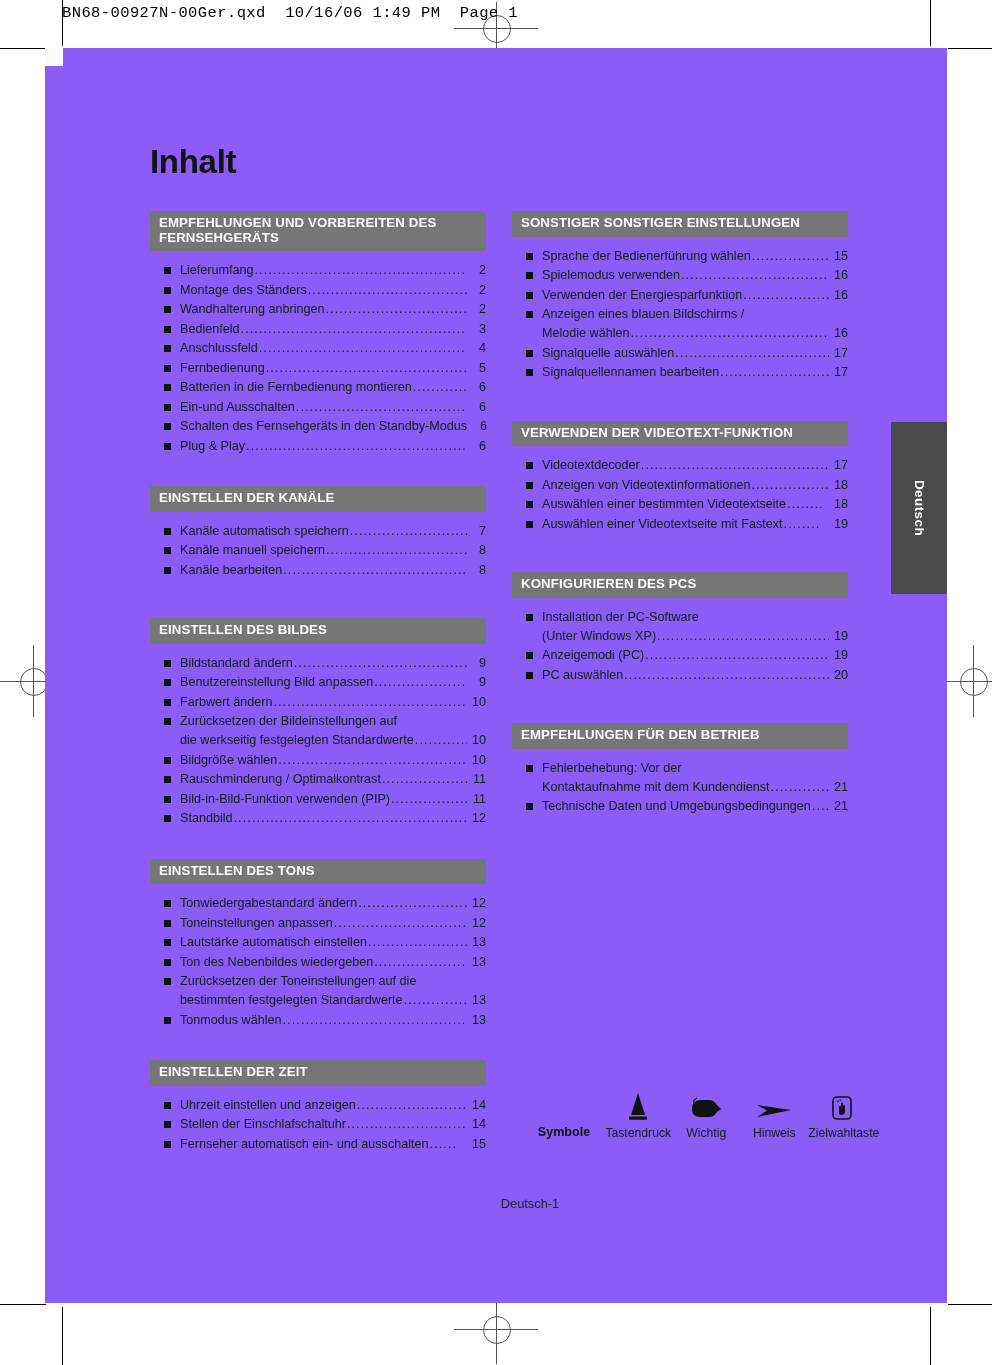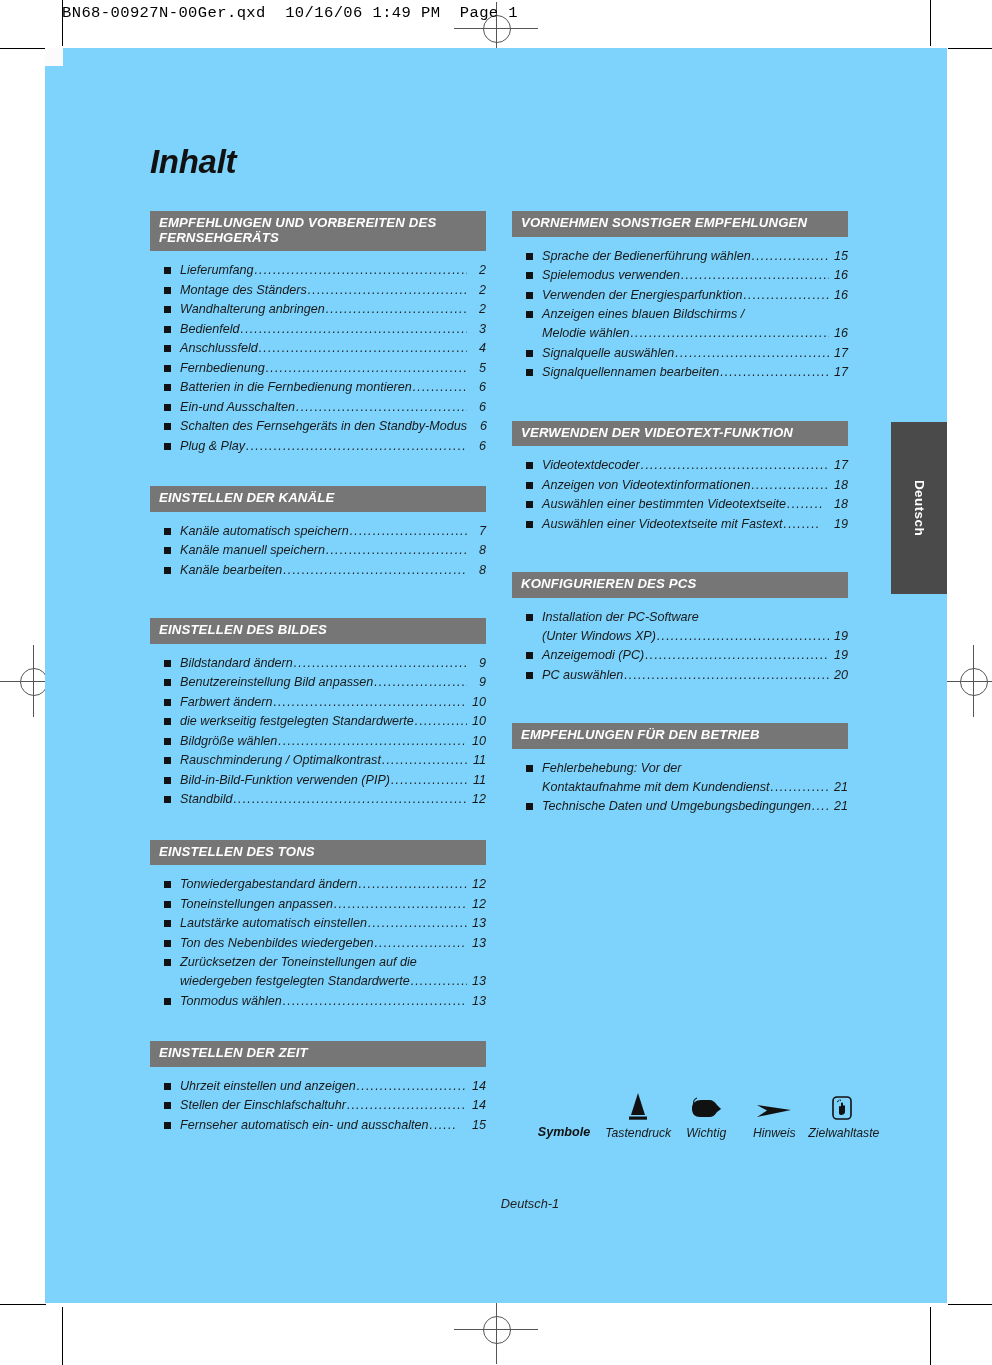--- a/index.html
+++ b/index.html
@@ -62,23 +62,22 @@
     background: transparent;
   }
 
   
   .page-sheet {
     position: absolute;
     left: 45px;
     top: 48px;
     width: 902px;
     height: 1255px;
-    background: #7dd3fc;
+    background: #8b5cf6;
     z-index: 10;
-    font-style: italic;
   }
 
   
   .sheet-notch {
     position: absolute;
     left: 45px;
     top: 48px;
     width: 18px;
     height: 18px;
     background: #fbfbfb;
@@ -461,20 +460,25 @@
               <span class="toc-line">
                 <span class="toc-label">Farbwert ändern</span>
                 <span class="toc-dots">..................................................................................</span>
                 <span class="toc-page">10</span>
               </span>
             </span>
           </li>
           <li class="toc-item">
             <span class="toc-bullet"></span>
             <span class="toc-rows">
+              <span class="toc-line no-dots">
+                <span class="toc-label">Zurücksetzen der Bildeinstellungen auf</span>
+                <span class="toc-dots">....</span>
+                <span class="toc-page">.</span>
+              </span>
               <span class="toc-line">
                 <span class="toc-label">die werkseitig festgelegten Standardwerte</span>
                 <span class="toc-dots">..................................................................................</span>
                 <span class="toc-page">10</span>
               </span>
             </span>
           </li>
           <li class="toc-item">
             <span class="toc-bullet"></span>
             <span class="toc-rows">
@@ -565,21 +569,21 @@
           </li>
           <li class="toc-item">
             <span class="toc-bullet"></span>
             <span class="toc-rows">
               <span class="toc-line no-dots">
                 <span class="toc-label">Zurücksetzen der Toneinstellungen auf die</span>
                 <span class="toc-dots">....</span>
                 <span class="toc-page">.</span>
               </span>
               <span class="toc-line">
-                <span class="toc-label">wiedergeben festgelegten Standardwerte</span>
+                <span class="toc-label">bestimmten festgelegten Standardwerte</span>
                 <span class="toc-dots">..................................................................................</span>
                 <span class="toc-page">13</span>
               </span>
             </span>
           </li>
           <li class="toc-item">
             <span class="toc-bullet"></span>
             <span class="toc-rows">
               <span class="toc-line">
                 <span class="toc-label">Tonmodus wählen</span>
@@ -627,21 +631,21 @@
             </span>
           </li>
         </ul>
       </div>
 
     </div>
 
     <div class="col col-right">
 
       <div class="section">
-        <div class="sect-bar wide">VORNEHMEN SONSTIGER EMPFEHLUNGEN</div>
+        <div class="sect-bar wide">SONSTIGER SONSTIGER EINSTELLUNGEN</div>
         <ul class="toc-list">
           <li class="toc-item">
             <span class="toc-bullet"></span>
             <span class="toc-rows">
               <span class="toc-line">
                 <span class="toc-label">Sprache der Bedienerführung wählen</span>
                 <span class="toc-dots">..................................................................................</span>
                 <span class="toc-page">15</span>
               </span>
             </span>

